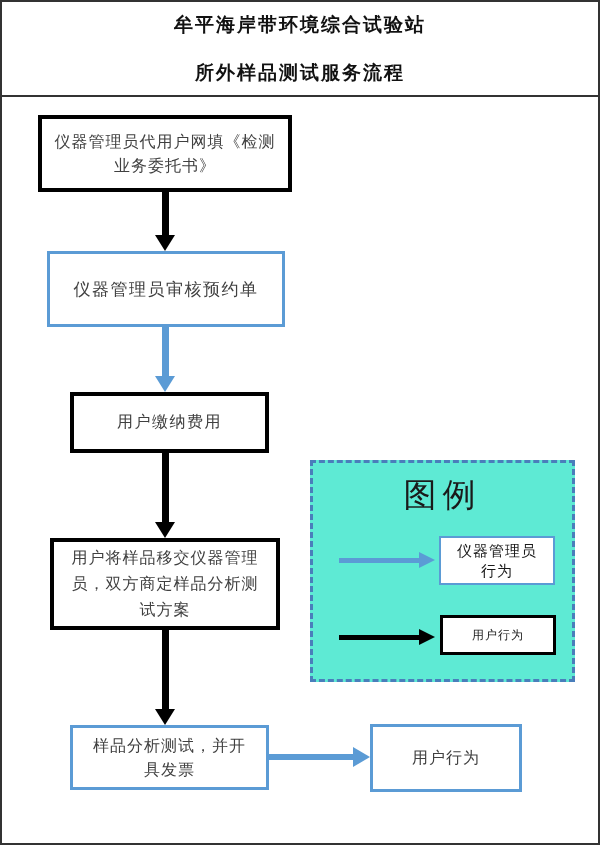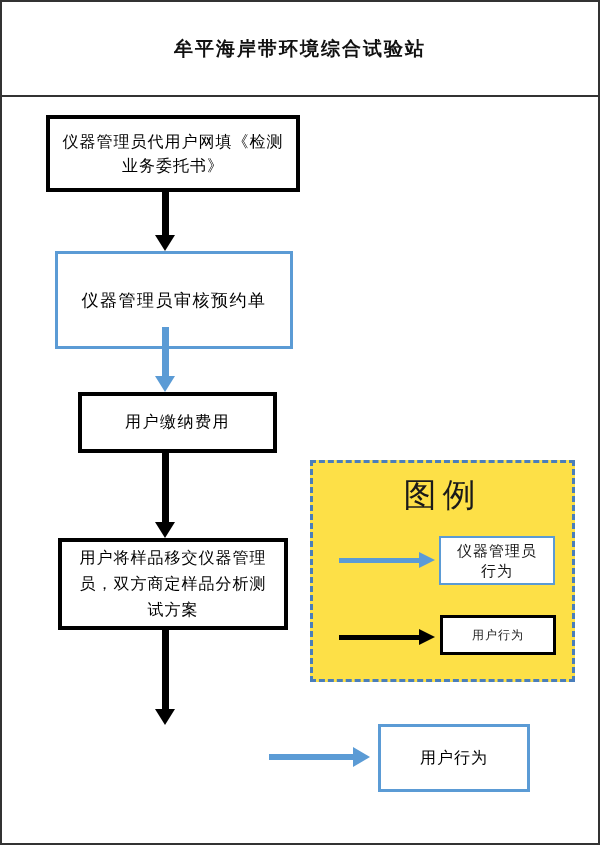--- a/index.html
+++ b/index.html
@@ -37,29 +37,28 @@
 
   
   .node {
     position: absolute;
     background: #fff;
     display: flex;
     flex-direction: column;
     justify-content: center;
     align-items: center;
     text-align: center;
-    color: #000000;
-    margin-left: 8px;
+    color: #404040;
   }
   .node .ln { display: block; }
   .node-black { border: 4px solid #000; }
   .node-blue  { border: 3px solid #5B9BD5; }
 
   #node-1 { left: 36px;  top: 113px; width: 254px; height: 77px; font-size: 16px; line-height: 24px; letter-spacing: 1px; }
-  #node-2 { left: 45px;  top: 249px; width: 238px; height: 98px; font-size: 17px; letter-spacing: 1.5px; }
+  #node-2 { left: 45px;  top: 249px; width: 238px; height: 76px; font-size: 17px; letter-spacing: 1.5px; }
   #node-3 { left: 68px;  top: 390px; width: 199px; height: 61px; font-size: 16px; letter-spacing: 1.5px; }
   #node-4 { left: 48px;  top: 536px; width: 230px; height: 92px; font-size: 16px; line-height: 26px; letter-spacing: 1px; }
   #node-5 { left: 68px;  top: 723px; width: 199px; height: 65px; font-size: 16px; line-height: 24px; letter-spacing: 1px; }
   #node-6 { left: 368px; top: 722px; width: 152px; height: 68px; font-size: 16px; line-height: 24px; letter-spacing: 1px; }
 
   
   .arrow-v {
     position: absolute;
     width: 20px;
     display: flex;
@@ -100,21 +99,21 @@
   #conn-3 { left: 153px; top: 451px; height: 85px; }
   #conn-4 { left: 153px; top: 628px; height: 95px; }
   #conn-5 { left: 267px; top: 745px; width: 101px; }
 
   
   .legend {
     position: absolute;
     left: 308px; top: 458px;
     width: 265px; height: 222px;
     border: 3px dashed #4a7ebb;
-    background: #fde047;
+    background: #5eead4;
   }
   .legend-title {
     position: absolute;
     left: 0; right: 0; top: 10px;
     text-align: center;
     font-size: 33px;
     letter-spacing: 6px;
     color: #1a1a1a;
   }
   .legend .arrow-h { height: 16px; }
@@ -140,20 +139,21 @@
   #legend-box-blue  { left: 126px; top: 73px;  width: 116px; height: 49px; border: 2px solid #5B9BD5; font-size: 15px; line-height: 20px; }
   #legend-box-black { left: 127px; top: 152px; width: 116px; height: 40px; border: 3px solid #000;     font-size: 12px; text-align: center; }
 </style>
 </head>
 <body>
 
 <div class="page">
 
   <div class="title-band">
     <div class="title-line">牟平海岸带环境综合试验站</div>
+    <div class="title-line">所外样品测试服务流程</div>
   </div>
 
   <div class="node node-black" id="node-1">
     <span class="ln">仪器管理员代用户网填《检测</span>
     <span class="ln">业务委托书》</span>
   </div>
 
   <div class="arrow-v c-black" id="conn-1">
     <div class="shaft"></div>
     <div class="head"></div>
@@ -181,20 +181,24 @@
     <span class="ln">用户将样品移交仪器管理</span>
     <span class="ln">员，双方商定样品分析测</span>
     <span class="ln">试方案</span>
   </div>
 
   <div class="arrow-v c-black" id="conn-4">
     <div class="shaft"></div>
     <div class="head"></div>
   </div>
 
+  <div class="node node-blue" id="node-5">
+    <span class="ln">样品分析测试，并开</span>
+    <span class="ln">具发票</span>
+  </div>
 
   <div class="arrow-h c-blue" id="conn-5">
     <div class="shaft"></div>
     <div class="head"></div>
   </div>
 
   <div class="node node-blue" id="node-6">
     <span class="ln">用户行为</span>
   </div>
 

